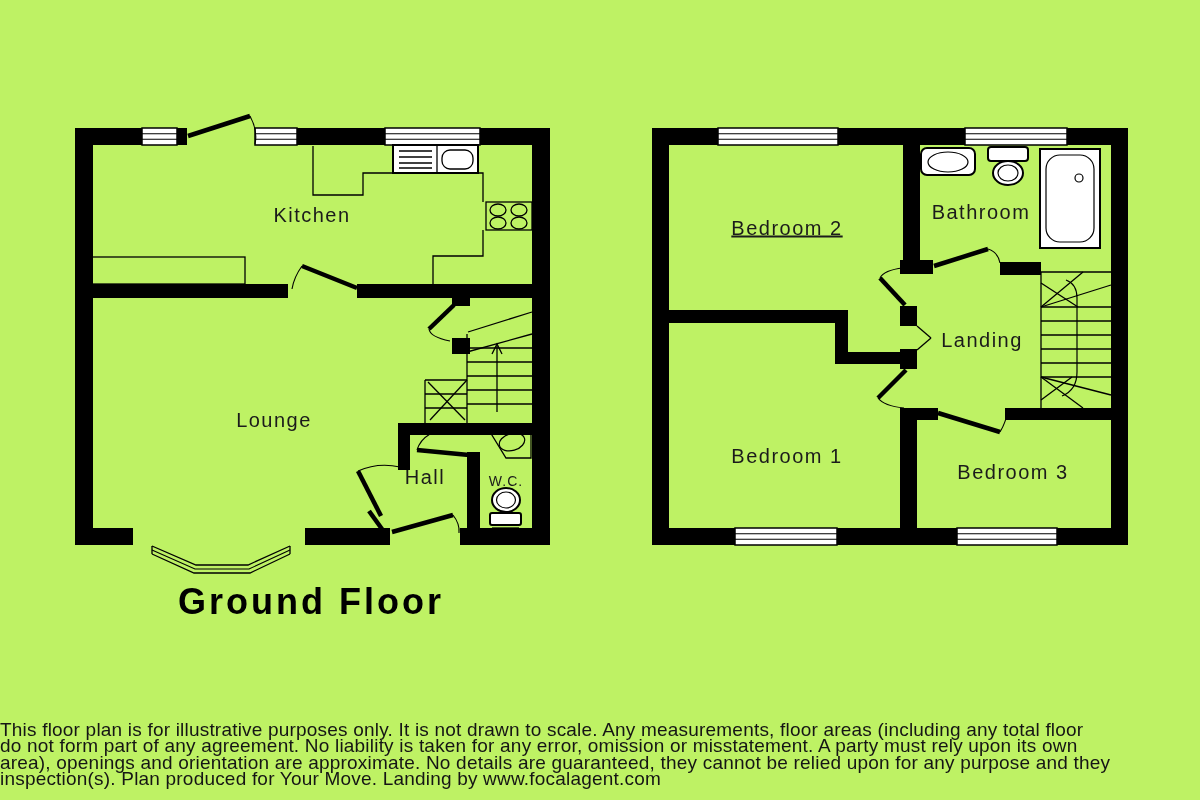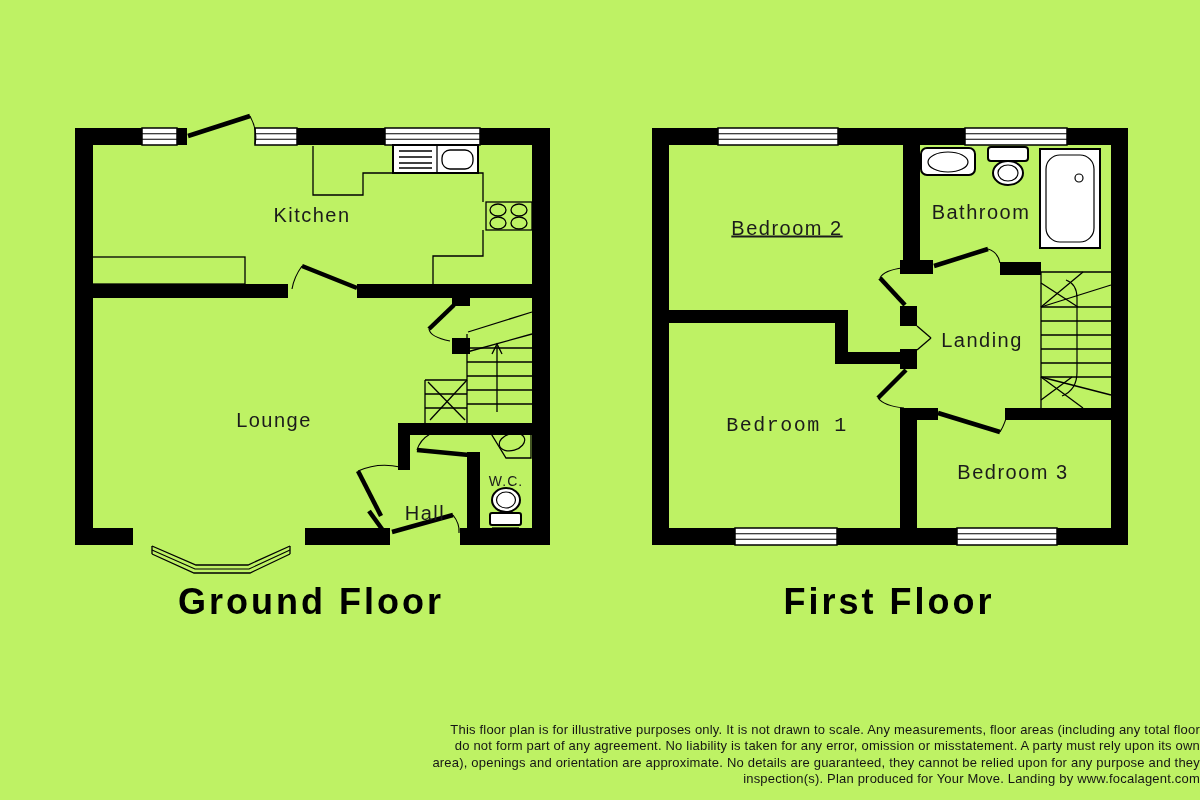--- a/index.html
+++ b/index.html
@@ -25,21 +25,21 @@
     position:absolute;transform:translate(-50%,-50%);
     font-size:20px;letter-spacing:1.5px;color:#1b1b1b;white-space:nowrap;
   }
   .room-label.small{font-size:14px;letter-spacing:1px;}
   .floor-title{
     position:absolute;transform:translate(-50%,-50%);
     font-size:36px;font-weight:800;letter-spacing:3px;color:#000000;white-space:nowrap;
   }
   .disclaimer{
     position:absolute;left:0;right:0;top:722px;
-    text-align:right;font-size:13px;line-height:16.4px;
+    text-align:left;font-size:19px;line-height:16.4px;
     letter-spacing:0.2px;color:#151515;
   }
 </style>
 </head>
 <body>
 
 <div class="canvas">
 
   <svg class="plan-svg" width="1200" height="800" viewBox="0 0 1200 800">
 
@@ -285,31 +285,30 @@
       <g>
         <rect class="fix" x="1040" y="149" width="60" height="99"></rect>
         <rect class="fixthin" x="1046" y="155" width="48" height="87" rx="14"></rect>
         <circle class="fixthin" cx="1079" cy="178" r="4"></circle>
       </g>
     </g>
   </svg>
 
   <div class="room-label" style="left:312px;top:215px;">Kitchen</div>
   <div class="room-label" style="left:274px;top:420px;text-align:right;">Lounge</div>
-  <div class="room-label" style="left:425px;top:513px;text-align:center;">Hall</div>
+  <div class="room-label" style="left:425px;top:477px;text-align:center;">Hall</div>
   <div class="room-label small" style="left:506px;top:481px;">W.C.</div>
 
   <div class="room-label" style="left:787px;top:228px;text-decoration:underline;">Bedroom 2</div>
   <div class="room-label" style="left:981px;top:212px;">Bathroom</div>
   <div class="room-label" style="left:982px;top:316px;margin-top:24px;">Landing</div>
-  <div class="room-label" style="left:787px;top:425px;font-family:Liberation Mono, monospace;">Bedroom 1</div>
+  <div class="room-label" style="left:787px;top:456px;">Bedroom 1</div>
   <div class="room-label" style="left:1013px;top:472px;text-align:right;">Bedroom 3</div>
 
   <div class="floor-title" style="left:311px;top:602px;text-align:center;">Ground Floor</div>
-  <div class="floor-title" style="left:889px;top:602px;">First Floor</div>
 
   <div class="disclaimer">
     <div>This floor plan is for illustrative purposes only. It is not drawn to scale. Any measurements, floor areas (including any total floor</div>
     <div>do not form part of any agreement. No liability is taken for any error, omission or misstatement. A party must rely upon its own</div>
     <div>area), openings and orientation are approximate. No details are guaranteed, they cannot be relied upon for any purpose and they</div>
     <div>inspection(s). Plan produced for Your Move. Landing by www.focalagent.com</div>
   </div>
 
 </div>
 

